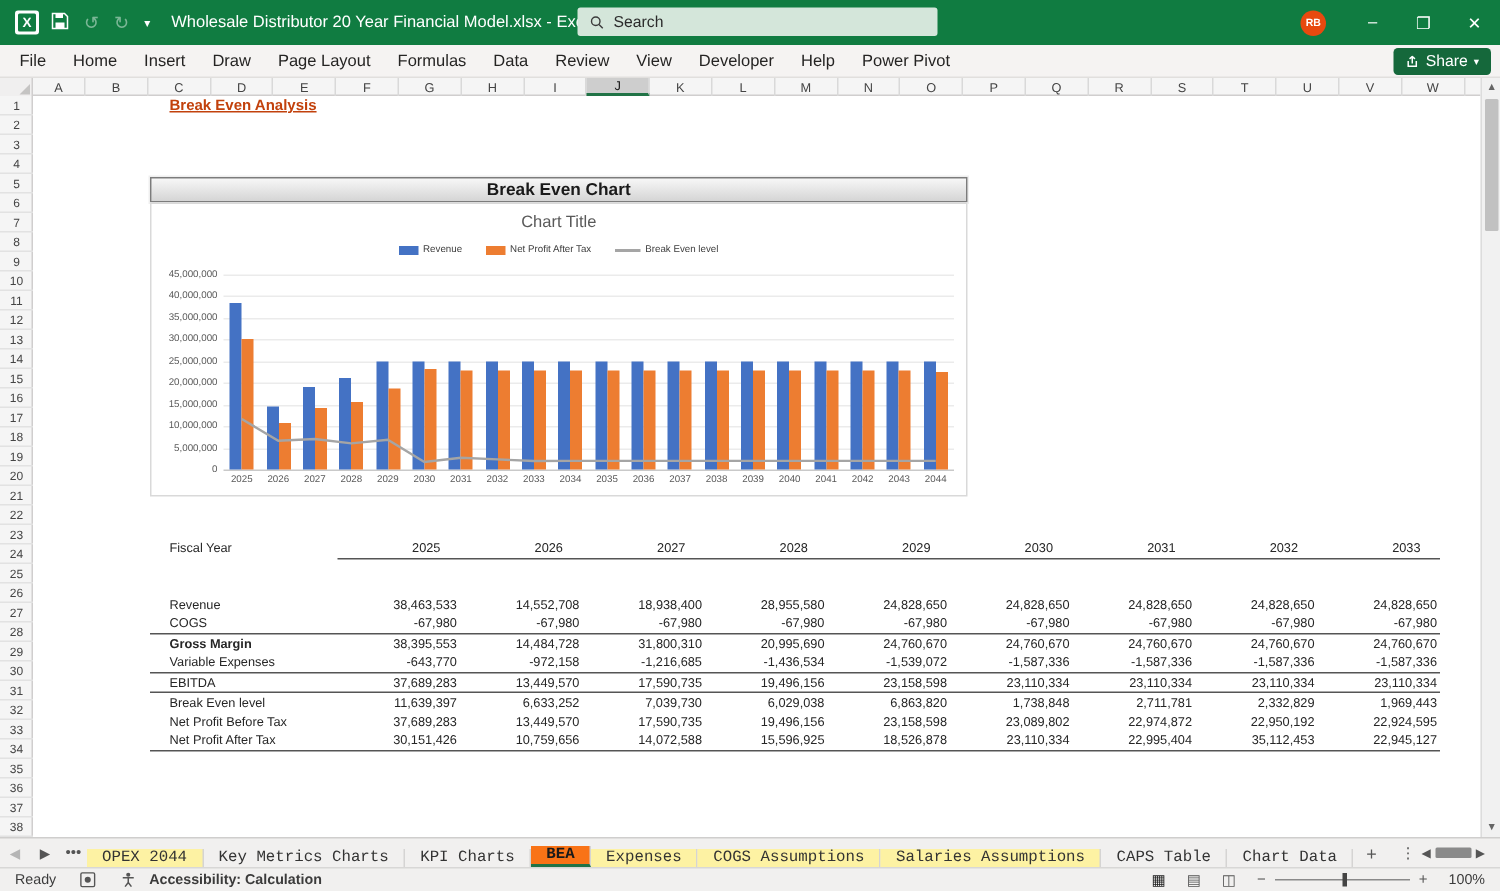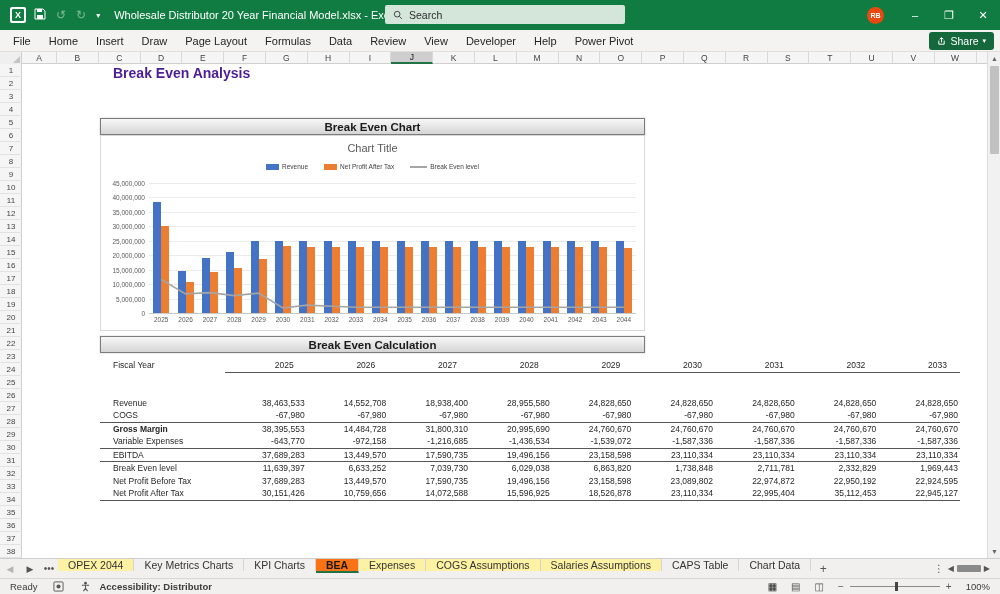--- a/index.html
+++ b/index.html
@@ -38,21 +38,21 @@
   .rowh { width:22px; height:13px; border-bottom:1px solid #e2e2e2; font-size:8px; color:#444; display:flex; align-items:center; justify-content:center; }
 
   
   .vscroll { position:absolute; right:0; top:52px; width:13px; height:506px; background:#f1f1f1; border-left:1px solid #dcdcdc; }
   .vscroll .arr { width:13px; height:13px; font-size:7px; color:#666; display:flex; align-items:center; justify-content:center; }
   .vscroll .thumb { position:absolute; left:2px; top:14px; width:9px; height:88px; background:#c1c1c1; border-radius:1px; }
   .vscroll .arr.down { position:absolute; bottom:0; }
 
   
   .canvas { position:absolute; left:23px; top:64px; width:953px; height:494px; background:#fff; overflow:hidden; }
-  .sheet-title { position:absolute; left:90px; top:1px; font-size:14px; font-weight:bold; color:#4c1d95; }
+  .sheet-title { position:absolute; left:90px; top:1px; font-size:10px; font-weight:bold; color:#c2410c;text-decoration:underline; }
 
   .sec-hd { position:absolute; left:77px; width:545px; height:17px; background:linear-gradient(#f7f7f7,#d5d5d5); border:1px solid #7c7c7c; box-shadow:0 0 0 1px #efefef; display:flex; align-items:center; justify-content:center; font-size:11.5px; font-weight:bold; color:#1a1a1a; }
 
   .chart-box { position:absolute; left:77px; top:71px; width:545px; height:196px; background:#fff; border:1px solid #d9d9d9; }
   .chart-title { position:absolute; left:0; right:0; top:6px; text-align:center; font-size:11px; color:#595959; }
   .legend { position:absolute; left:0; right:0; top:27px; display:flex; justify-content:center; gap:16px; align-items:center; }
   .leg-item { display:flex; align-items:center; gap:3px; font-size:6.5px; color:#404040; }
   .leg-sw { width:13px; height:6px; }
   .leg-line { width:17px; height:2px; }
   .plot { position:absolute; left:48px; top:47px; width:487px; height:130px; }
@@ -376,21 +376,20 @@
           <div class="bar" style="left: 4.175px; width: 8px; height: 71.7272px; background: rgb(68, 114, 196);"></div>
           <div class="bar" style="left: 12.175px; width: 8px; height: 65.4593px; background: rgb(237, 125, 49);"></div>
         </div>
         <div class="xlab" style="left: 474.825px;">2044</div>
         <svg class="linesvg" width="487" height="130">
           <polyline points="12.175,96.37507533333334 36.525000000000006,110.837272 60.875,109.66300222222222 85.22500000000001,112.58277911111111 109.575,110.17118666666667 133.925,124.97666133333334 158.27500000000003,122.165966 182.62500000000003,123.26071622222223 206.97500000000002,124.310498 231.32500000000002,124.22222222222223 255.675,124.22222222222223 280.02500000000003,124.22222222222223 304.37500000000006,124.22222222222223 328.725,124.22222222222223 353.07500000000005,124.22222222222223 377.425,124.22222222222223 401.77500000000003,124.22222222222223 426.12500000000006,124.22222222222223 450.475,124.22222222222223 474.82500000000005,124.22222222222223" fill="none" stroke="#A5A5A5" stroke-width="1.6"></polyline>
         </svg>
       </div>
   </div>
 
-  <div class="sec-hd" style="top:272px;">Break Even Calculation</div>
 
   <div class="calc" id="calc">
       <div class="trow">
         <div class="tlabel">Fiscal Year</div>
         <div class="tyear">2025</div>
         <div class="tyear">2026</div>
         <div class="tyear">2027</div>
         <div class="tyear">2028</div>
         <div class="tyear">2029</div>
         <div class="tyear">2030</div>
@@ -500,21 +499,21 @@
         <div class="tval">22,945,127</div>
       </div>
       <div class="rule"></div>
     </div>
 </div>
 
 <div class="tabbar">
   <div class="nav dim">◀</div>
   <div class="nav">▶</div>
   <div class="dots" style="align-self:center;">•••</div>
-  <div id="sheettabs" style="display:flex; align-items:flex-start;">
+  <div id="sheettabs" style="display:flex; align-items:flex-end;font-family:Liberation Mono, monospace;">
       <div class="stab yellow">OPEX 2044</div>
       <div class="stab">Key Metrics Charts</div>
       <div class="stab">KPI Charts</div>
       <div class="stab active">BEA</div>
       <div class="stab yellow">Expenses</div>
       <div class="stab yellow">COGS Assumptions</div>
       <div class="stab yellow">Salaries Assumptions</div>
       <div class="stab">CAPS Table</div>
       <div class="stab">Chart Data</div>
     </div>
@@ -536,21 +535,21 @@
         <rect x="1" y="1" width="10" height="10" rx="1" fill="none" stroke="#555"></rect>
         <circle cx="6" cy="6" r="2.2" fill="#555"></circle>
       </svg>
   </span>
   <span class="sb-ico">
     <svg width="11" height="11" viewBox="0 0 12 12">
         <circle cx="6" cy="2.4" r="1.5" fill="#555"></circle>
         <path d="M2 4.6h8M6 4.6v3.4M6 8l-2.3 3M6 8l2.3 3" fill="none" stroke="#555" stroke-width="1.1"></path>
       </svg>
   </span>
-  <span class="sb-acc">Accessibility: Distributor</span>
+  <span class="sb-acc">Accessibility: Calculation</span>
   <div class="sb-right">
     <span class="view-ico sel">▦</span>
     <span class="view-ico">▤</span>
     <span class="view-ico">◫</span>
     <div class="zoomer">
       <span class="zpm">−</span>
       <span class="zline">
           <span class="zthumb"></span>
         </span>
       <span class="zpm">+</span>

